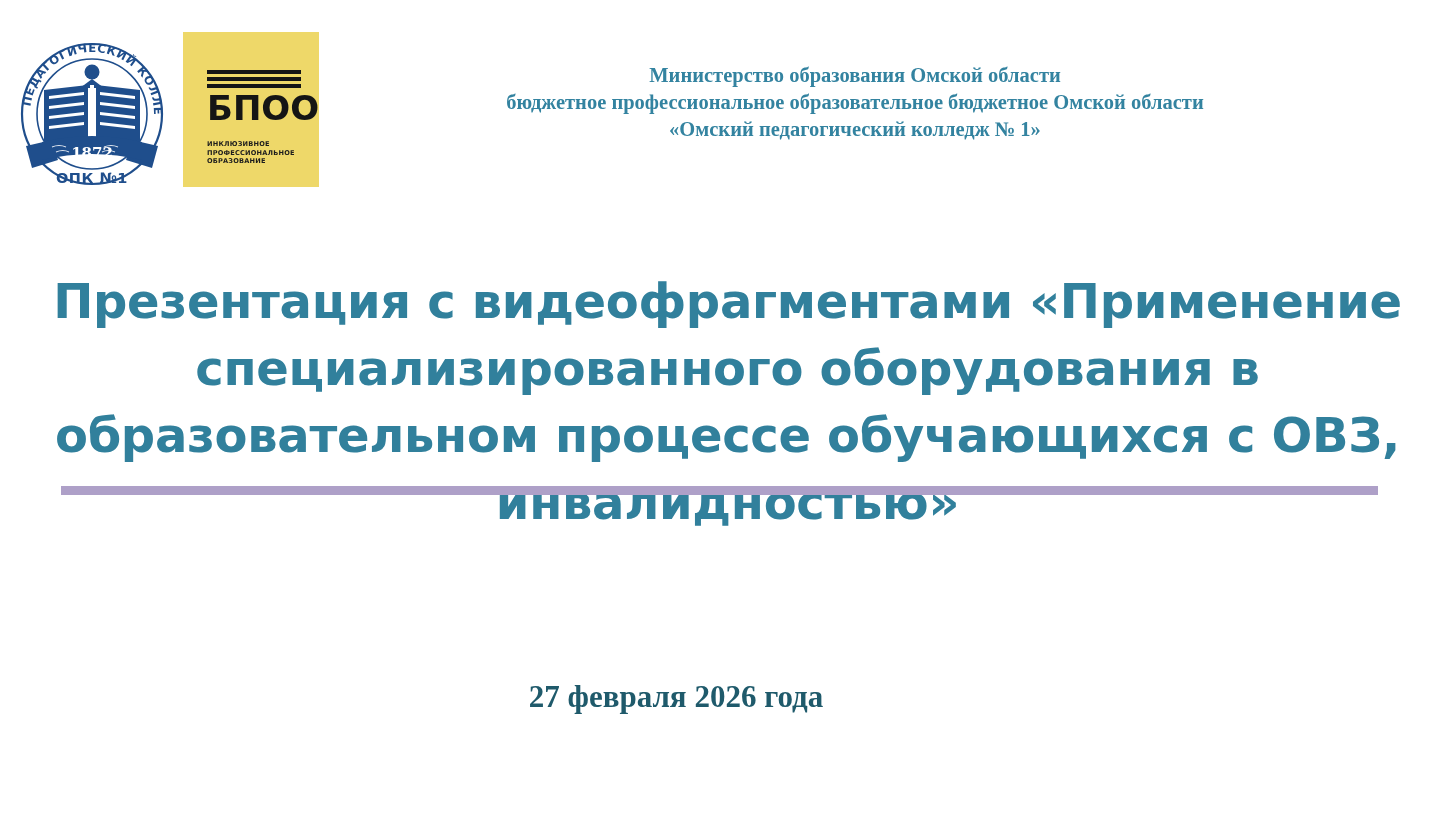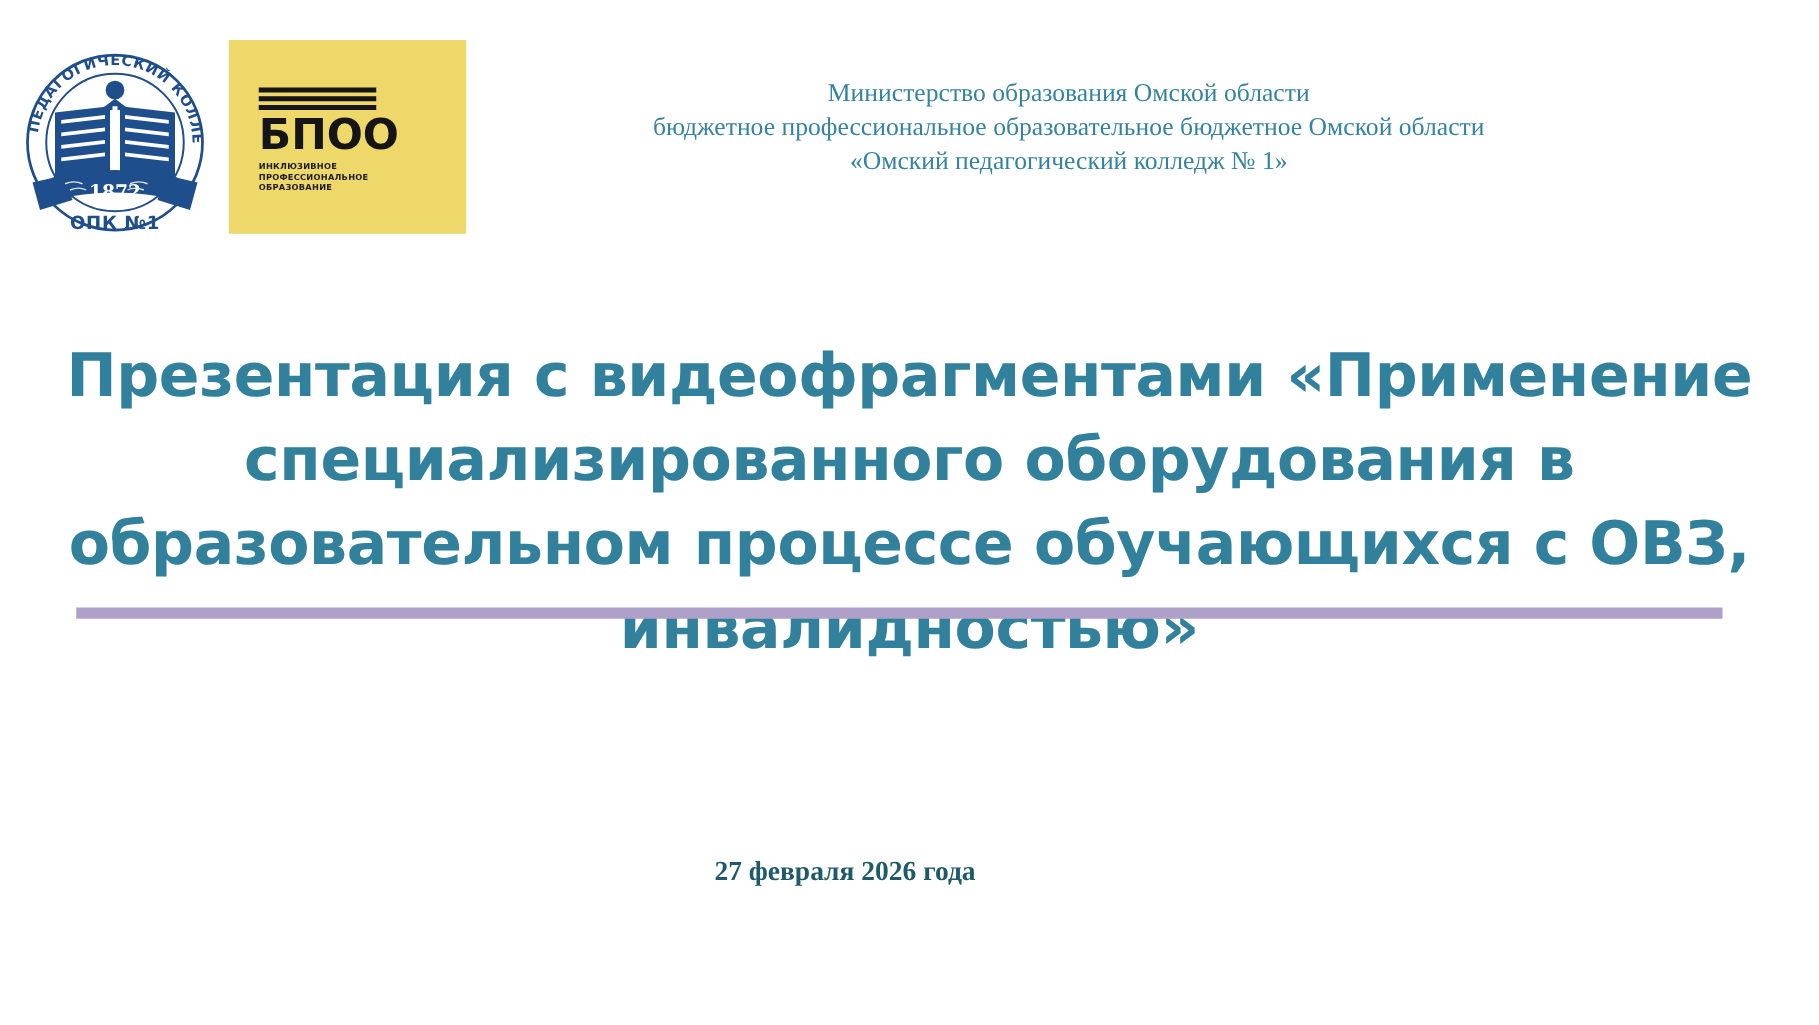--- a/index.html
+++ b/index.html
@@ -36,21 +36,21 @@
     width: 160px;
     height: 168px;
   }
   .emblem svg { display: block; width: 160px; height: 168px; }
 
   
   .bpoo {
     position: absolute;
     left: 183px;
     top: 32px;
-    width: 190px;
+    width: 136px;
     height: 155px;
     background: #eed869;
   }
   .bpoo-inner {
     position: absolute;
     left: 24px;
     top: 38px;
     width: 116px;
   }
   .bpoo-bars { width: 94px; }
@@ -68,32 +68,32 @@
     color: #151515;
     margin-top: 3px;
   }
   .bpoo-sub {
     font-family: "DejaVu Sans", sans-serif;
     font-weight: bold;
     font-size: 6.6px;
     line-height: 8.6px;
     letter-spacing: 0.2px;
     color: #1d1d1d;
-    margin-top: 4px;
+    margin-top: 15px;
   }
 
   
   .institution {
     position: absolute;
     left: 360px;
     top: 62px;
     width: 990px;
     text-align: center;
     font-family: "Liberation Serif", "DejaVu Serif", serif;
-    font-weight: normal;
+    font-weight: bold;
     font-size: 20.5px;
     line-height: 27px;
     color: #3383a0;
   }
   .institution .line { white-space: nowrap; }
 
   
   .title {
     position: absolute;
     left: 20px;
@@ -120,21 +120,21 @@
 
   
   .date {
     position: absolute;
     left: 0;
     top: 678px;
     width: 1352px;
     text-align: center;
     font-family: "Liberation Serif", "DejaVu Serif", serif;
     font-weight: bold;
-    font-size: 22px;
+    font-size: 31px;
     line-height: 38px;
     color: #1f5a6b;
   }
 </style>
 </head>
 <body>
 
 <div class="slide">
 
   <div class="logo-row">

